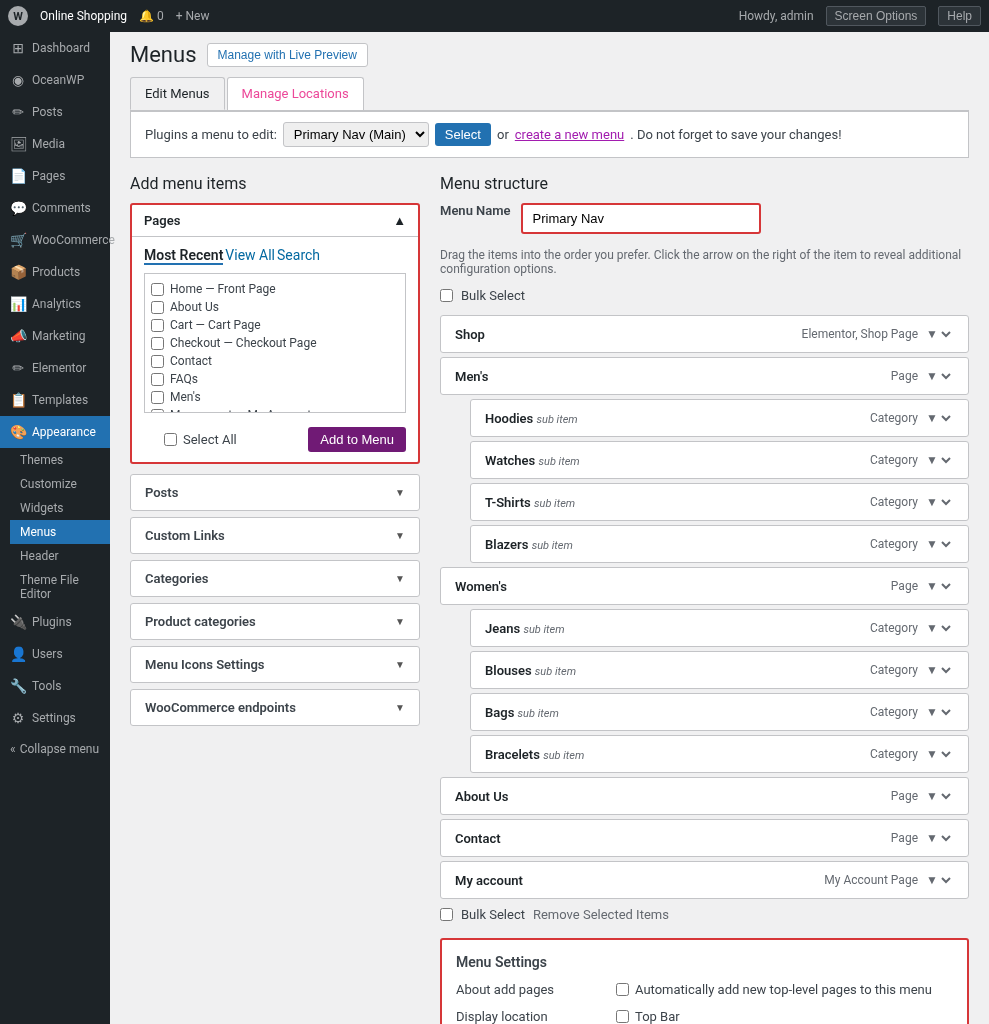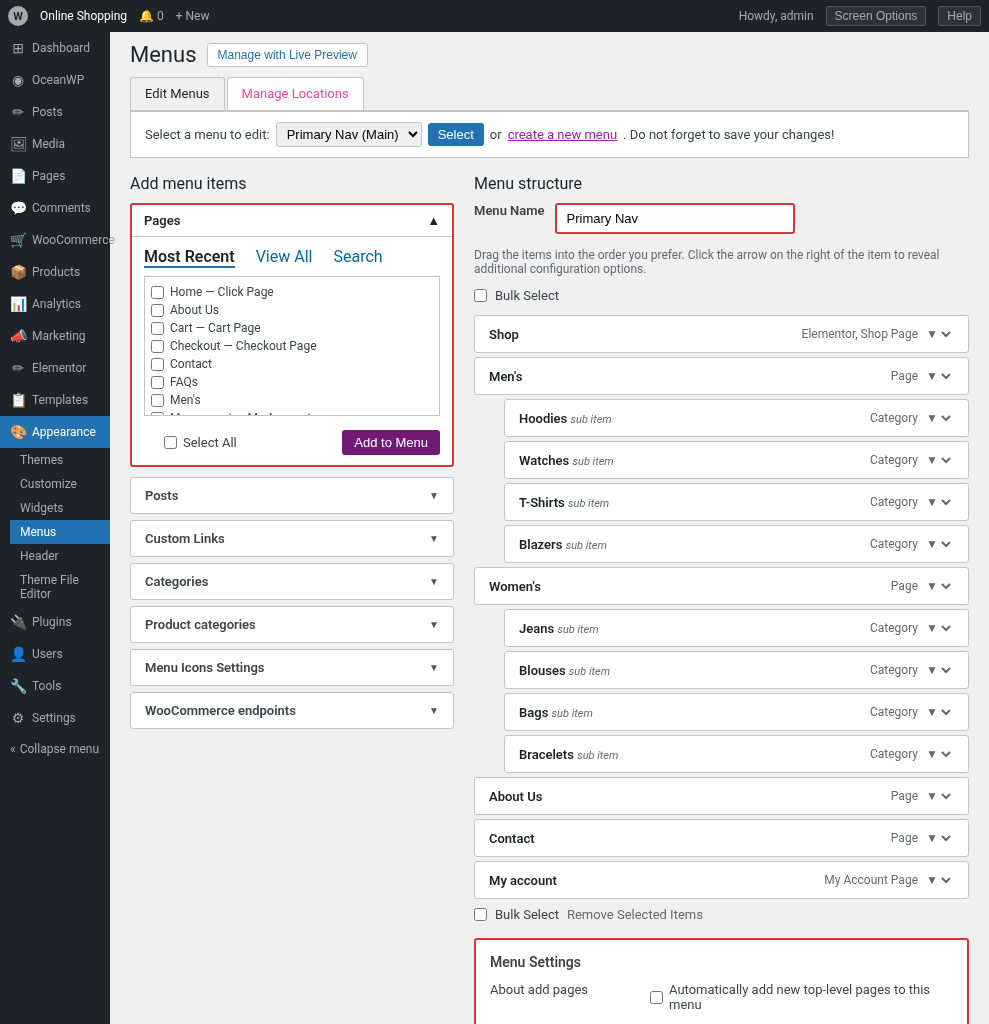--- a/index.html
+++ b/index.html
@@ -41,32 +41,32 @@
     .tab.active { background: #f0f0f1; color: #1d2327; border-bottom: 1px solid #f0f0f1; }
 
     
     .notice-bar { background: #fff; border: 1px solid #c3c4c7; padding: 10px 14px; margin-bottom: 16px; display: flex; align-items: center; gap: 6px; font-size: 13px; }
     .notice-bar select { border: 1px solid #c3c4c7; padding: 3px 6px; border-radius: 3px; font-size: 13px; }
     .select-btn { background: #2271b1; color: #fff; border: none; padding: 4px 10px; border-radius: 3px; cursor: pointer; font-size: 13px; }
     .notice-bar a { color: #a21caf; }
 
     
     .two-col { display: flex; gap: 20px; align-items: flex-start; }
-    .left-col { width: 324px; flex-shrink: 0; }
+    .left-col { width: 290px; flex-shrink: 0; }
     .right-col { flex: 1; }
 
     
     .section-heading { font-size: 16px; font-weight: 400; color: #1d2327; margin-bottom: 10px; }
 
     
     .menu-item-box { border: 2px solid #d63638; background: #fff; border-radius: 3px; margin-bottom: 10px; }
     .menu-item-box-header { display: flex; justify-content: space-between; align-items: center; padding: 8px 12px; cursor: pointer; border-bottom: 1px solid #c3c4c7; }
     .menu-item-box-header span { font-size: 13px; font-weight: 600; color: #1d2327; }
     .menu-item-box-body { padding: 10px 12px; }
-    .tab-links { display: flex; gap: 21px; margin-bottom: 8px; font-size: 16px; }
+    .tab-links { display: flex; gap: 2px; margin-bottom: 8px; font-size: 14px; }
     .tab-link { color: #0369a1; cursor: pointer; text-decoration: none; }
     .tab-link.active { color: #1d2327; font-weight: 600; border-bottom: 2px solid #2271b1; }
     .page-list { max-height: 140px; overflow-y: scroll; border: 1px solid #c3c4c7; padding: 6px; margin-bottom: 8px; }
     .page-list-item { display: flex; align-items: center; gap: 6px; padding: 2px 0; font-size: 12px; }
     .page-list-item input[type=checkbox] { margin: 0; }
     .select-all-row { display: flex; justify-content: space-between; align-items: center; padding: 6px 0 0; }
     .add-to-menu-btn { background: #701a75; color: #fff; border: none; padding: 5px 12px; border-radius: 3px; cursor: pointer; font-size: 13px; }
 
     
     .collapsible-item { background: #fff; border: 1px solid #c3c4c7; border-radius: 3px; margin-bottom: 6px; }
@@ -230,21 +230,21 @@
         <h1 class="page-title">Menus</h1>
         <button class="manage-live-btn">Manage with Live Preview</button>
       </div>
 
       <div class="tabs">
         <div class="tab active">Edit Menus</div>
         <div class="tab">Manage Locations</div>
       </div>
 
       <div class="notice-bar">
-        <span>Select a menu to edit:</span>
+        <span>Plugins a menu to edit:</span>
         <select>
           <option>Primary Nav (Main)</option>
         </select>
         <button class="select-btn">Select</button>
         <span>or</span>
         <a href="#">create a new menu</a>
         <span>. Do not forget to save your changes!</span>
       </div>
 
       <div class="two-col">
@@ -259,21 +259,21 @@
             </div>
             <div class="menu-item-box-body">
               <div class="tab-links">
                 <a class="tab-link active">Most Recent</a>
                 <a class="tab-link">View All</a>
                 <a class="tab-link">Search</a>
               </div>
               <div class="page-list">
                 <div class="page-list-item">
                   <input type="checkbox" style="">
-                  <span>Home — Click Page</span>
+                  <span>Home — Front Page</span>
                 </div>
                 <div class="page-list-item">
                   <input type="checkbox" style="">
                   <span>About Us</span>
                 </div>
                 <div class="page-list-item">
                   <input type="checkbox" style="">
                   <span>Cart — Cart Page</span>
                 </div>
                 <div class="page-list-item">

